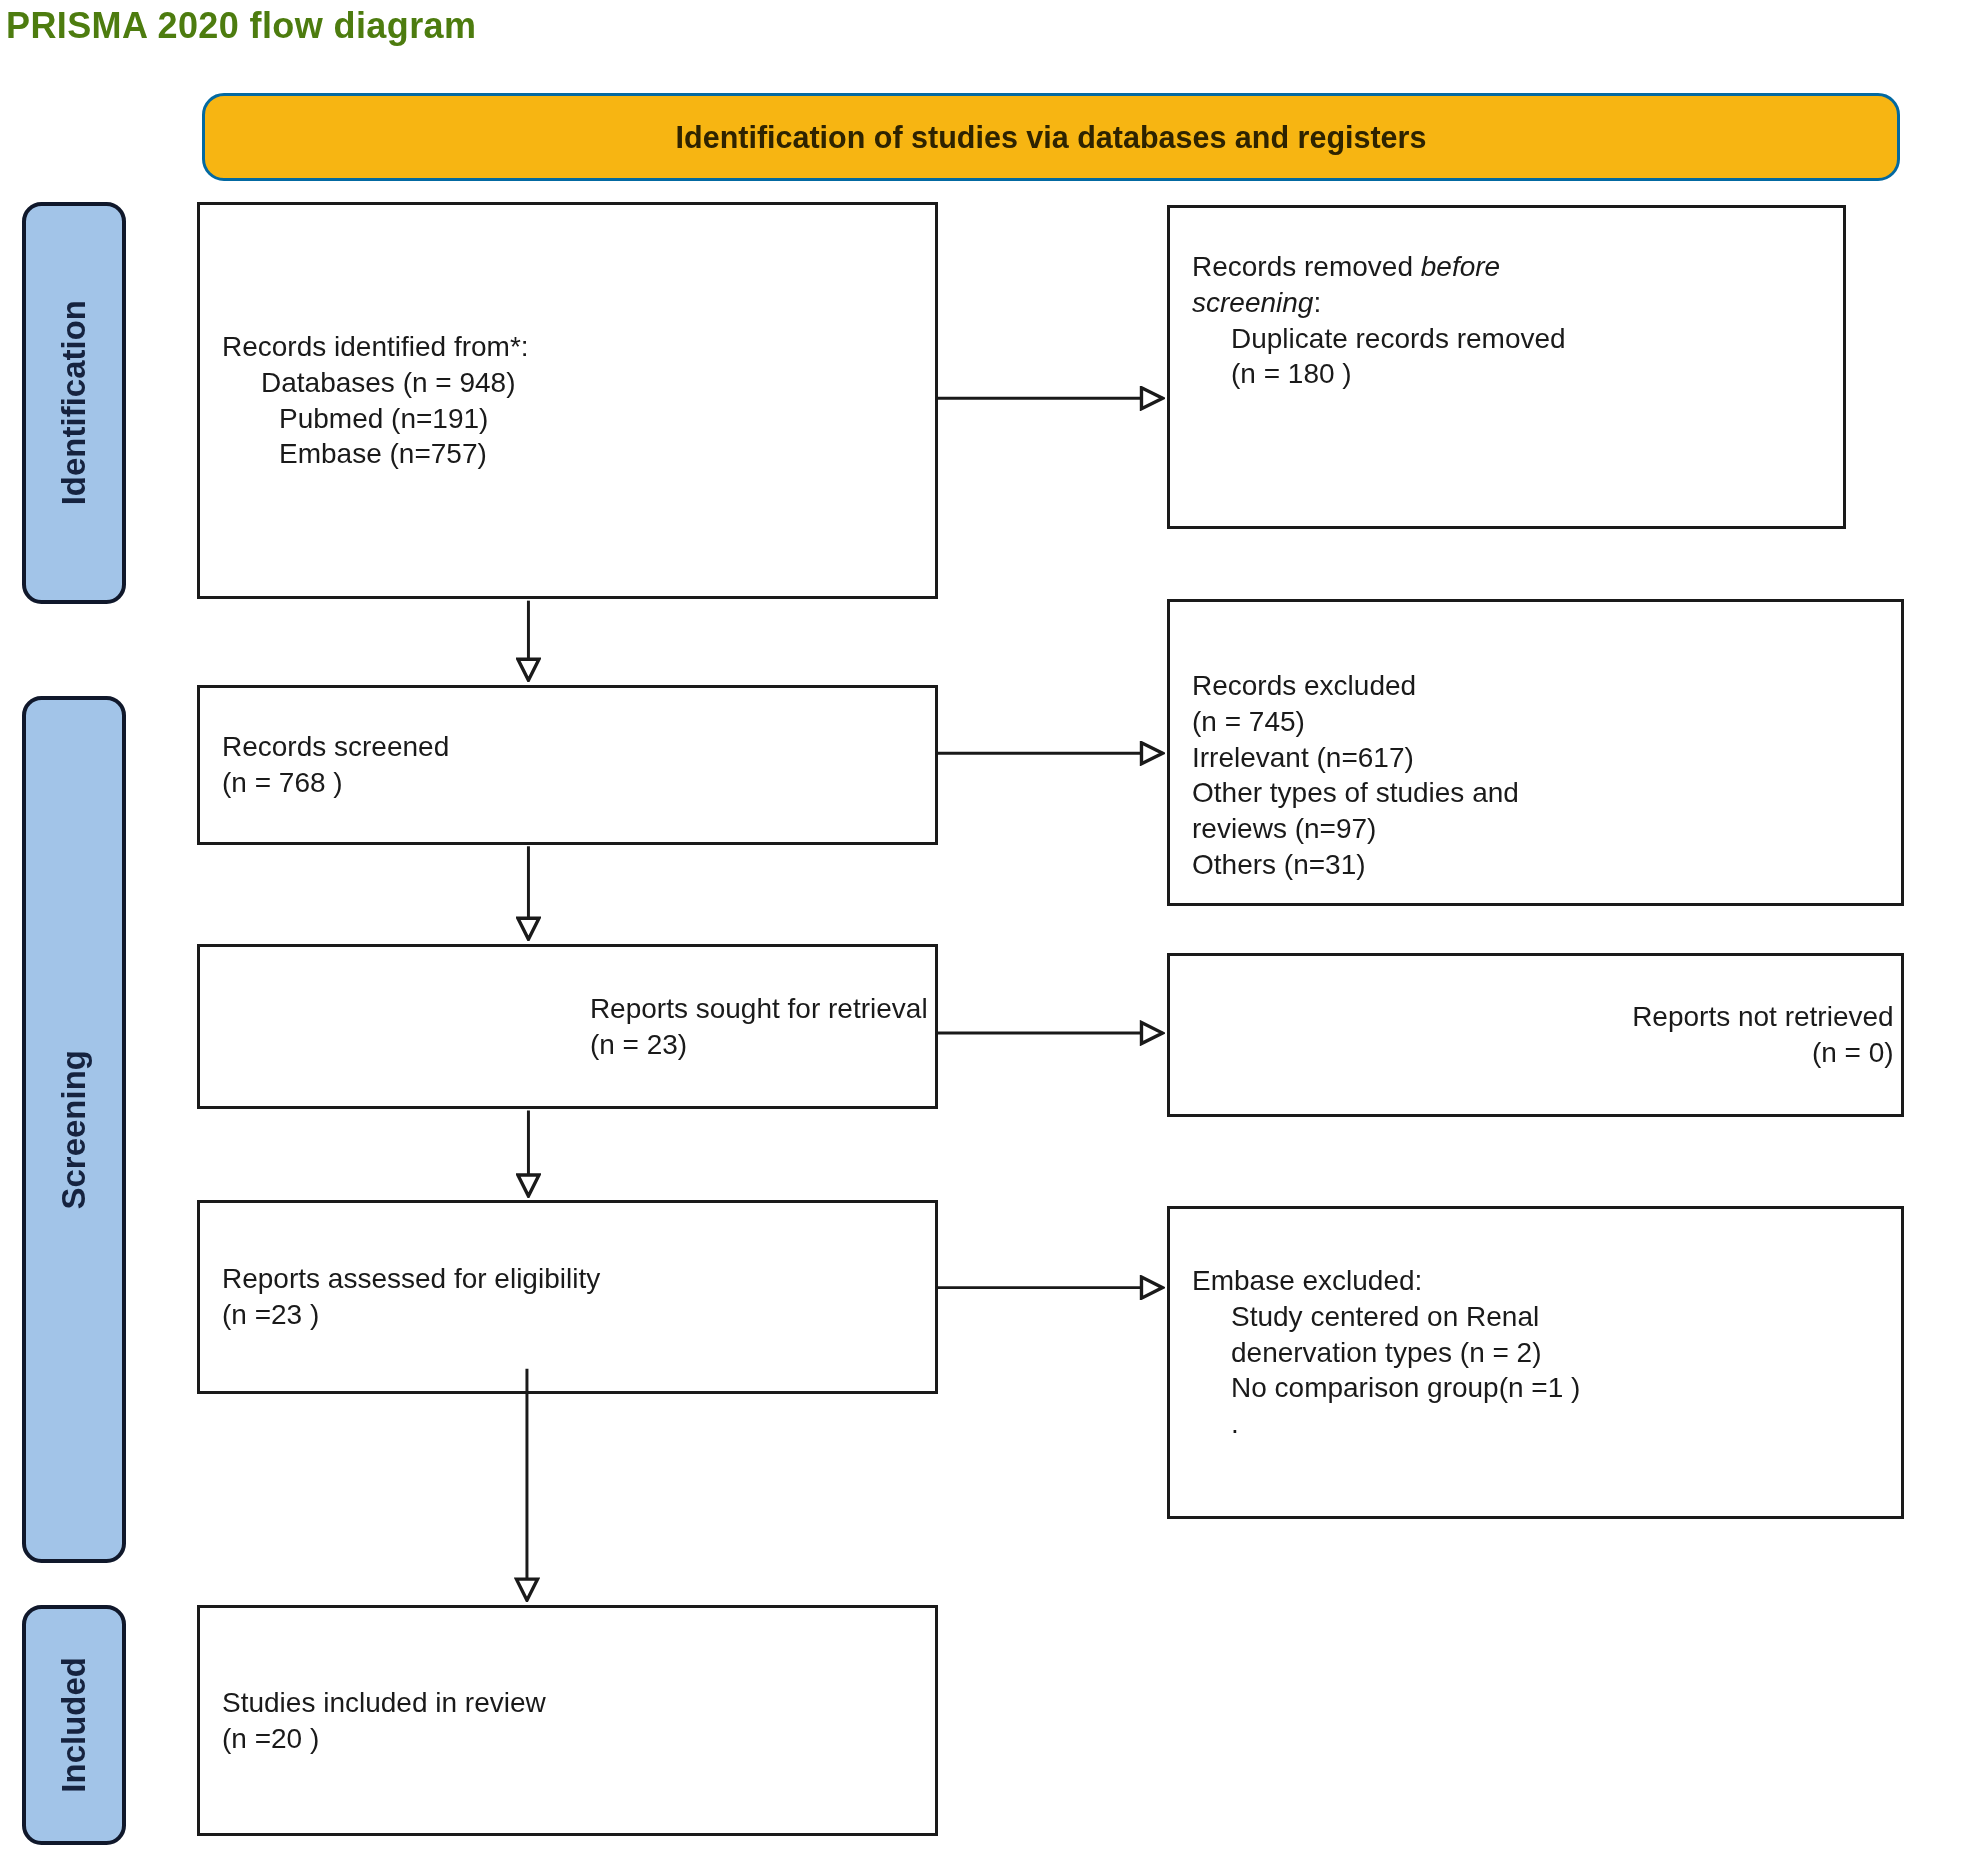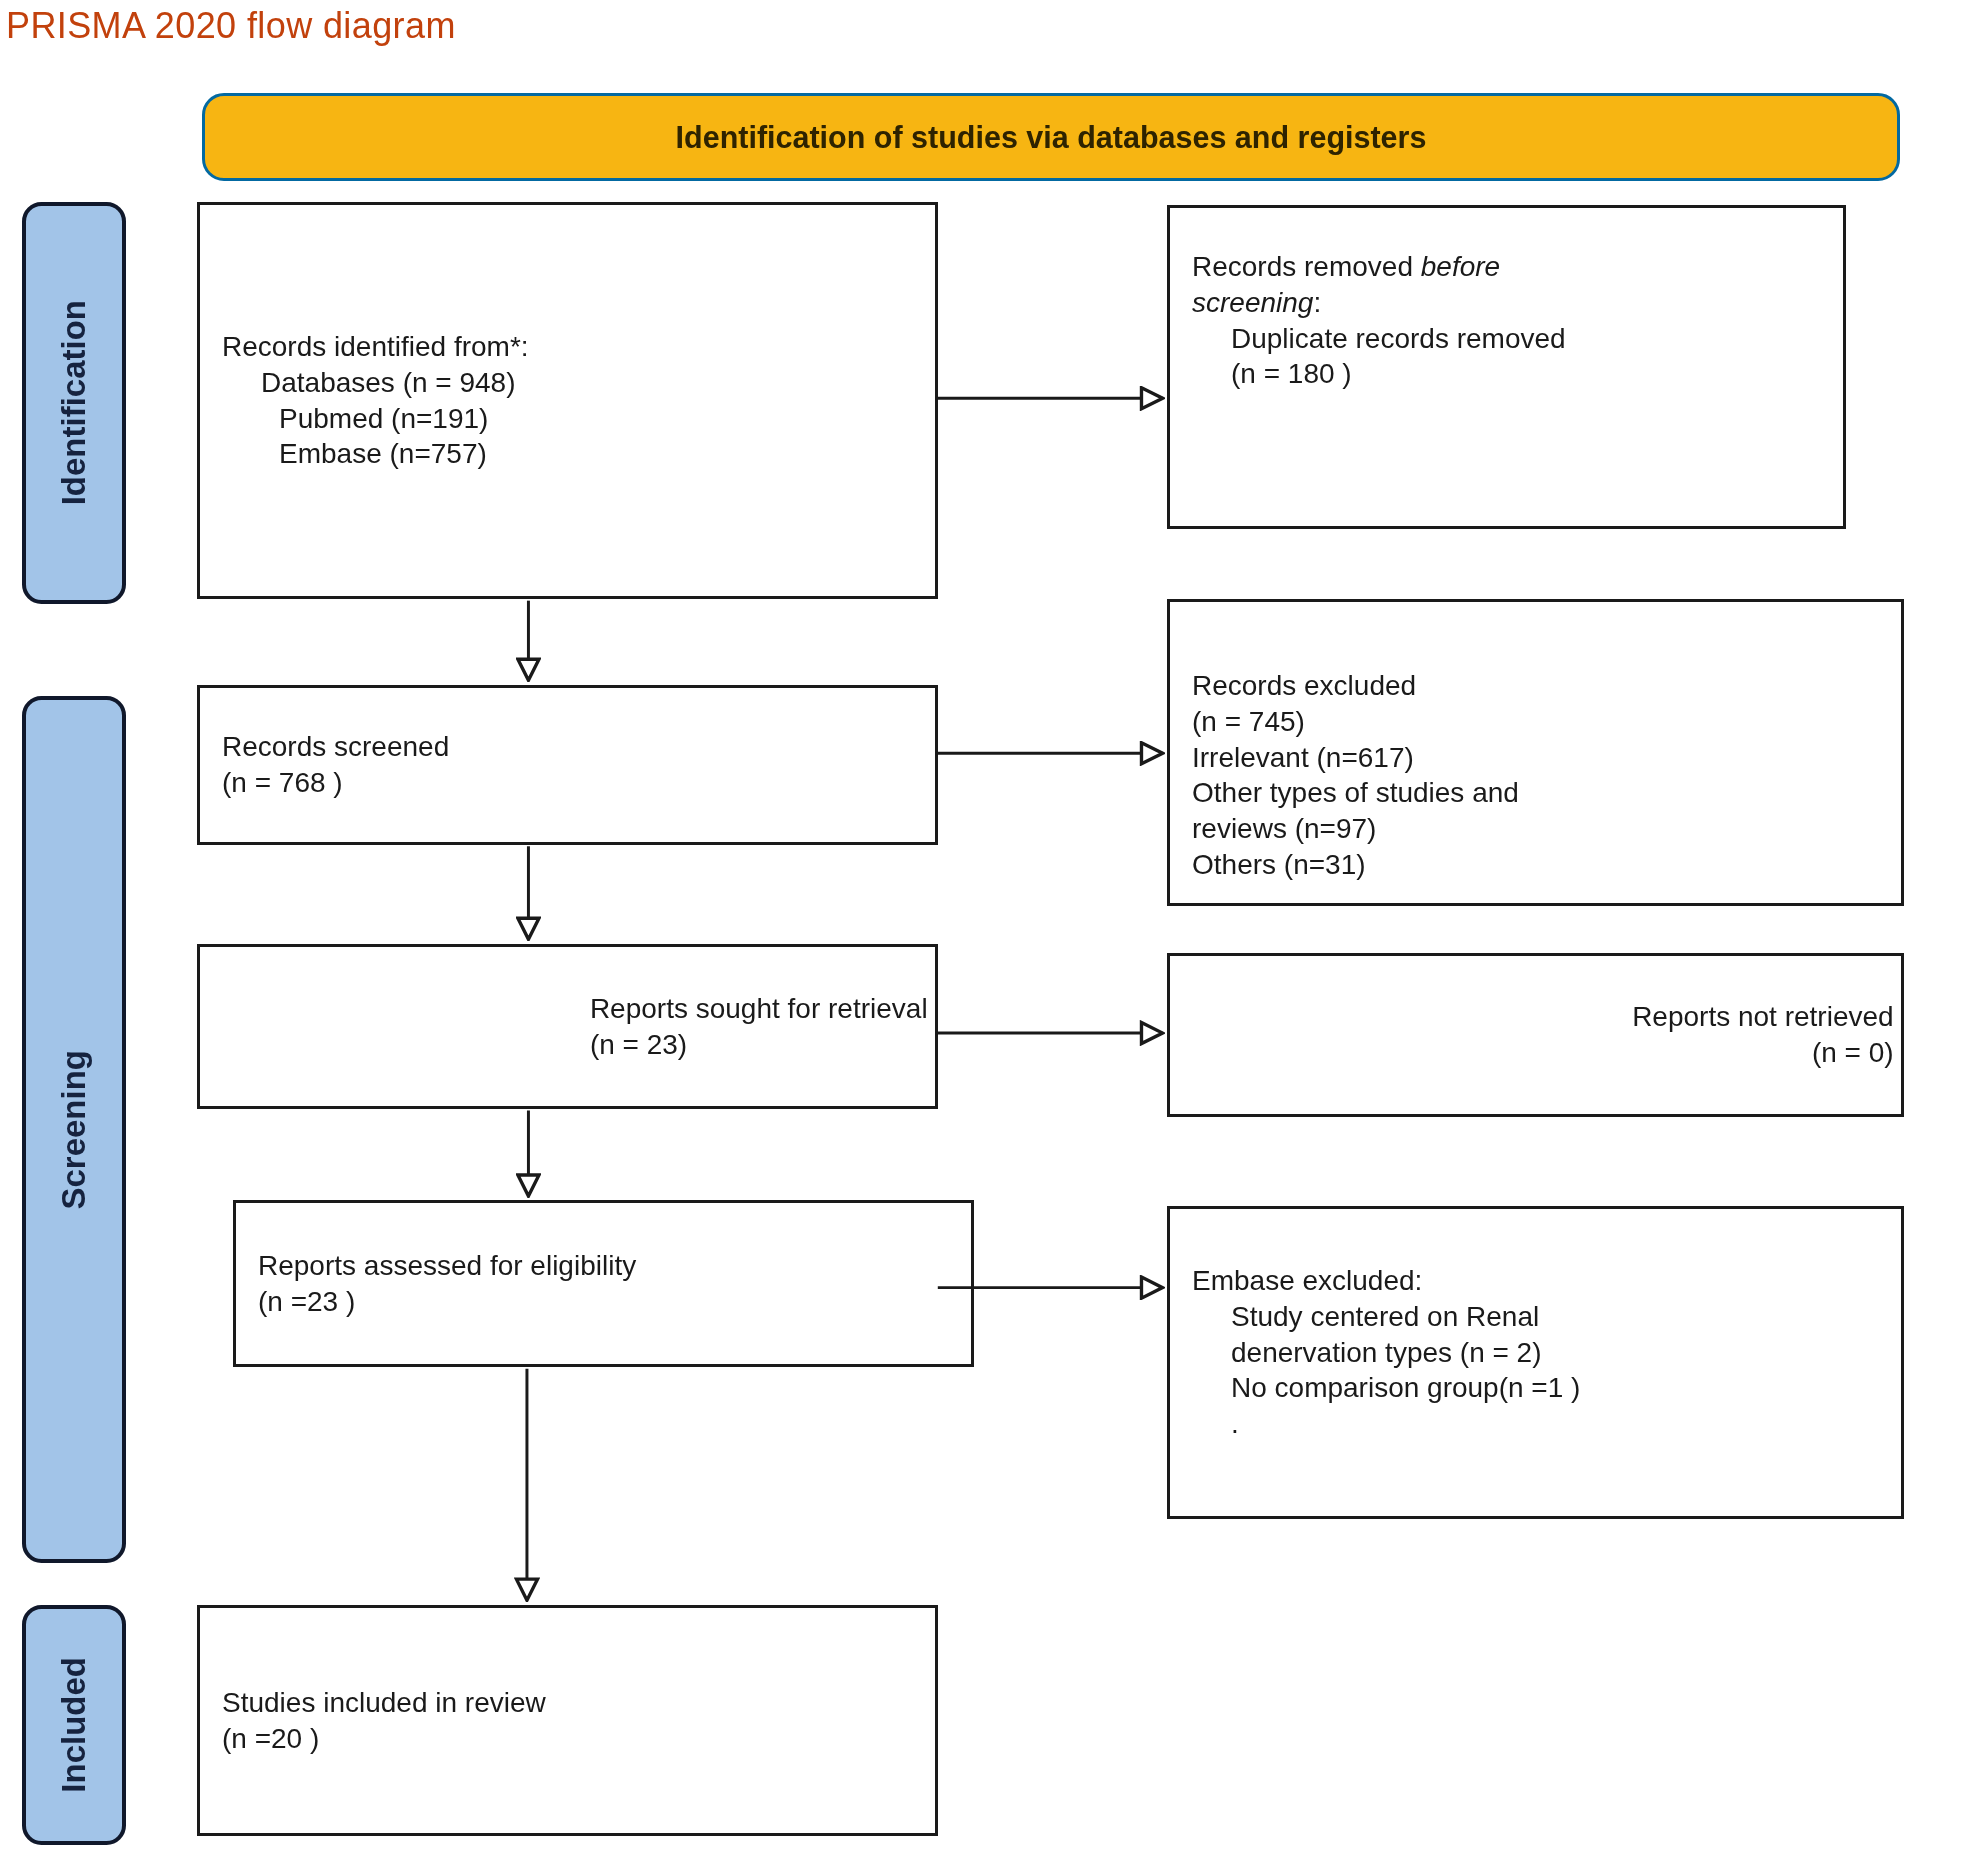--- a/index.html
+++ b/index.html
@@ -13,22 +13,22 @@
     width: 1985px;
     height: 1860px;
     background: #ffffff;
     overflow: hidden;
   }
   .page-title {
     position: absolute;
     left: 6px;
     top: 4.5px;
     font-size: 36px;
-    font-weight: 400;
-    color: #c2410c;
+    font-weight: 700;
+    color: #4d7c0f;
     letter-spacing: 0.4px;
   }
   .banner {
     position: absolute;
     left: 202px;
     top: 93px;
     width: 1698px;
     height: 88px;
     background: #F7B512;
     border: 3px solid #0369a1;
@@ -83,21 +83,21 @@
     justify-content: center;
   }
   .indent-1 { padding-left: 39px; }
   .indent-2 { padding-left: 57px; }
   .it { font-style: italic; }
 
   
   #box-identified { left: 197px; top: 202px;  width: 741px; height: 397px; }
   #box-screened   { left: 197px; top: 685px;  width: 741px; height: 160px; }
   #box-sought     { left: 197px; top: 944px; width: 741px; height: 165px; align-items: flex-end; }
-  #box-assessed   { left: 197px; top: 1200px; width: 741px; height: 167px; margin-left: 36px; }
+  #box-assessed   { left: 197px; top: 1200px; width: 741px; height: 194px; }
   #box-included   { left: 197px; top: 1605px; width: 741px; height: 231px; }
 
   
   #box-removed          { left: 1167px; top: 205px;  width: 679px; height: 324px; }
   #box-excluded         { left: 1167px; top: 599px;  width: 737px; height: 307px; }
   #box-not-retrieved    { left: 1167px; top: 953px; width: 737px; height: 164px; }
   #box-reports-excluded { left: 1167px; top: 1206px; width: 737px; height: 313px; }
 
   #box-removed .inner          { padding-top: 41px; }
   #box-excluded .inner         { padding-top: 31px; margin-top: 35px; }

